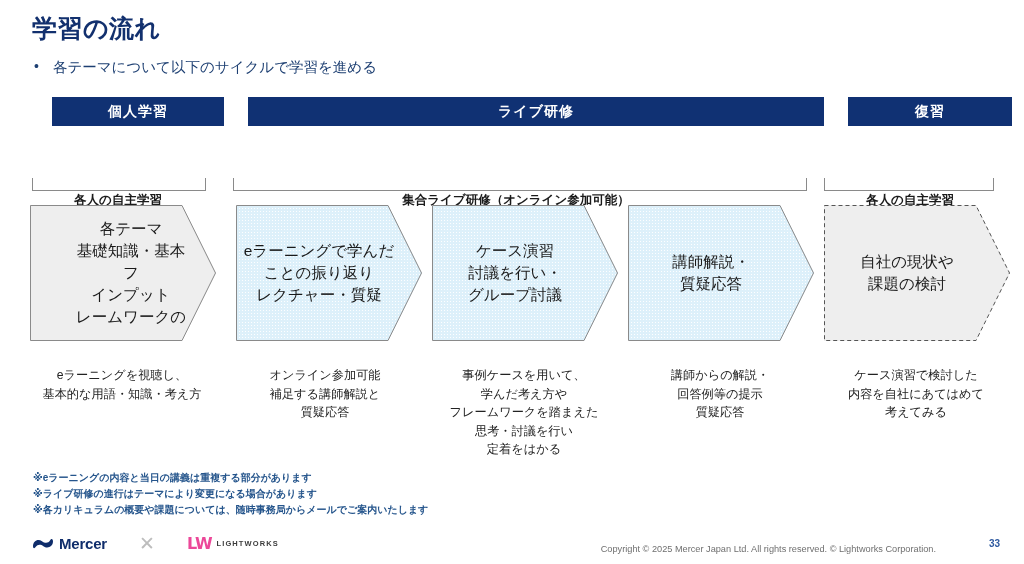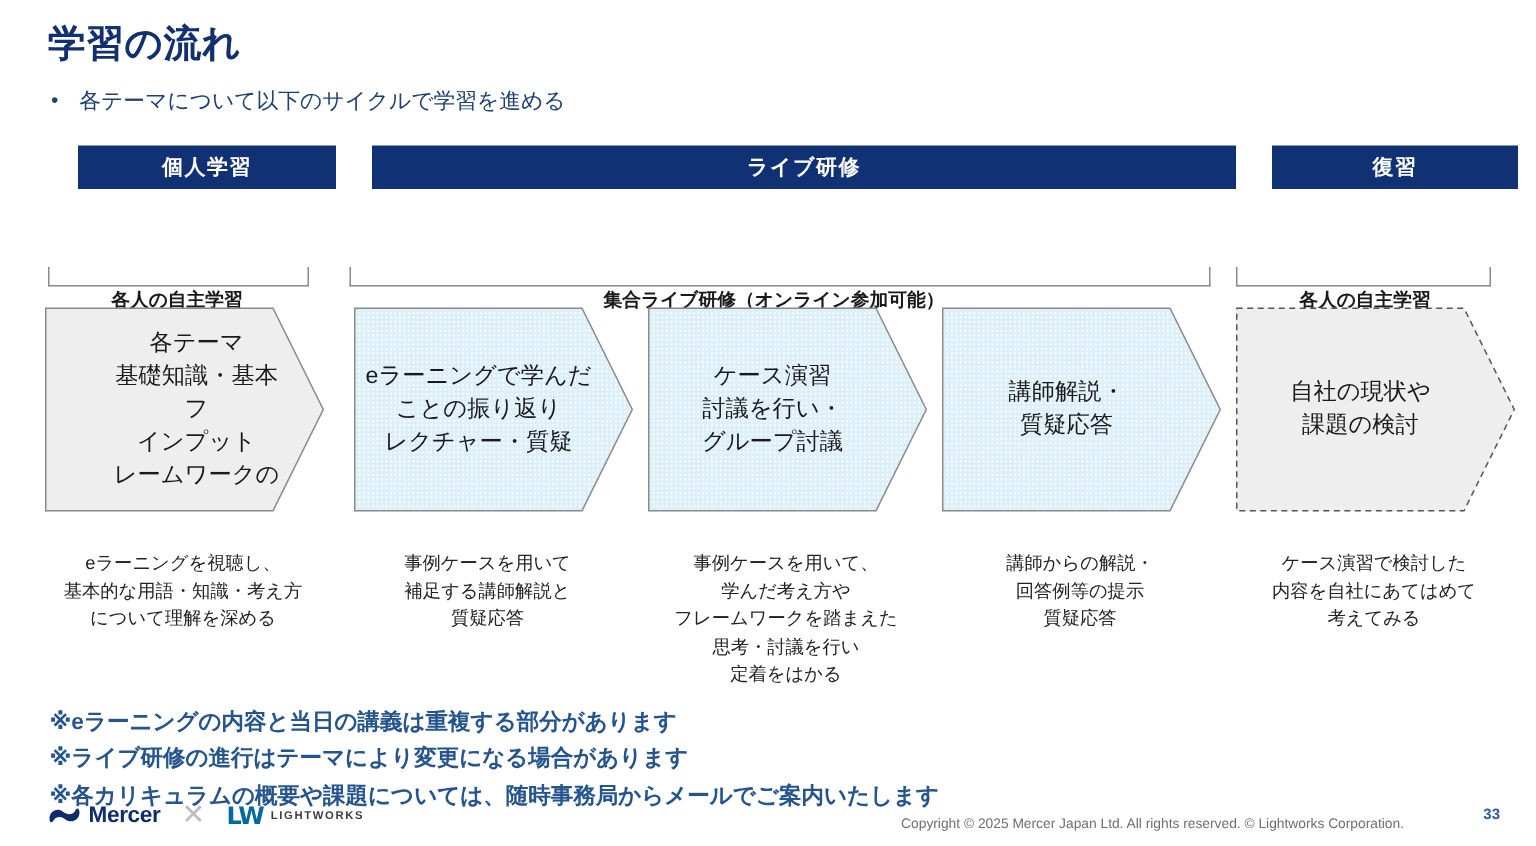--- a/index.html
+++ b/index.html
@@ -147,35 +147,35 @@
   .caption.cp-1 { left: 232px; width: 186px; }
   .caption.cp-2 { left: 424px; width: 200px; }
   .caption.cp-3 { left: 624px; width: 192px; }
   .caption.cp-4 { left: 816px; width: 200px; }
 
   
   .notes {
     position: absolute;
     left: 33px;
     top: 470px;
-    font-size: 15px;
+    font-size: 10px;
     line-height: 1.62;
     color: #25558c;
     font-weight: bold;
   }
   .notes div { white-space: nowrap; }
 
   
   .footer-logos {
     position: absolute;
     left: 32px;
     top: 534px;
     display: flex;
     align-items: center;
-    gap: 14px;
+    gap: 32px;
   }
   .mercer-logo {
     display: flex;
     align-items: center;
     gap: 5px;
     color: #0f2d6b;
     font-size: 15px;
     font-weight: bold;
     letter-spacing: -0.2px;
   }
@@ -184,21 +184,21 @@
     font-size: 19px;
     line-height: 1;
     font-weight: 300;
   }
   .lw-logo {
     display: flex;
     align-items: center;
     gap: 5px;
   }
   .lw-mark {
-    color: #0369a1;
+    color: #ec4899;
     font-size: 16px;
     font-weight: bold;
     font-family: "DejaVu Sans", sans-serif;
     letter-spacing: -1px;
   }
   .lw-word {
     color: #3c3c3c;
     font-size: 7.5px;
     font-weight: bold;
     letter-spacing: 1.1px;
@@ -302,24 +302,23 @@
     </div>
   </div>
   <svg width="186" height="136">
     <polygon points="0.5,0.5 152,0.5 185.5,68 152,135.5 0.5,135.5" fill="none" stroke="#555555" stroke-width="1" stroke-dasharray="4 3"></polygon>
   </svg>
 </div>
 
 <div class="caption cp-0">
   <div>eラーニングを視聴し、</div>
   <div>基本的な用語・知識・考え方</div>
-  <div>について理解を深める</div>
 </div>
 <div class="caption cp-1">
-  <div>事例ケースを用いて</div>
+  <div>オンライン参加可能</div>
   <div>補足する講師解説と</div>
   <div>質疑応答</div>
 </div>
 <div class="caption cp-2">
   <div>事例ケースを用いて、</div>
   <div>学んだ考え方や</div>
   <div>フレームワークを踏まえた</div>
   <div>思考・討議を行い</div>
   <div>定着をはかる</div>
 </div>

